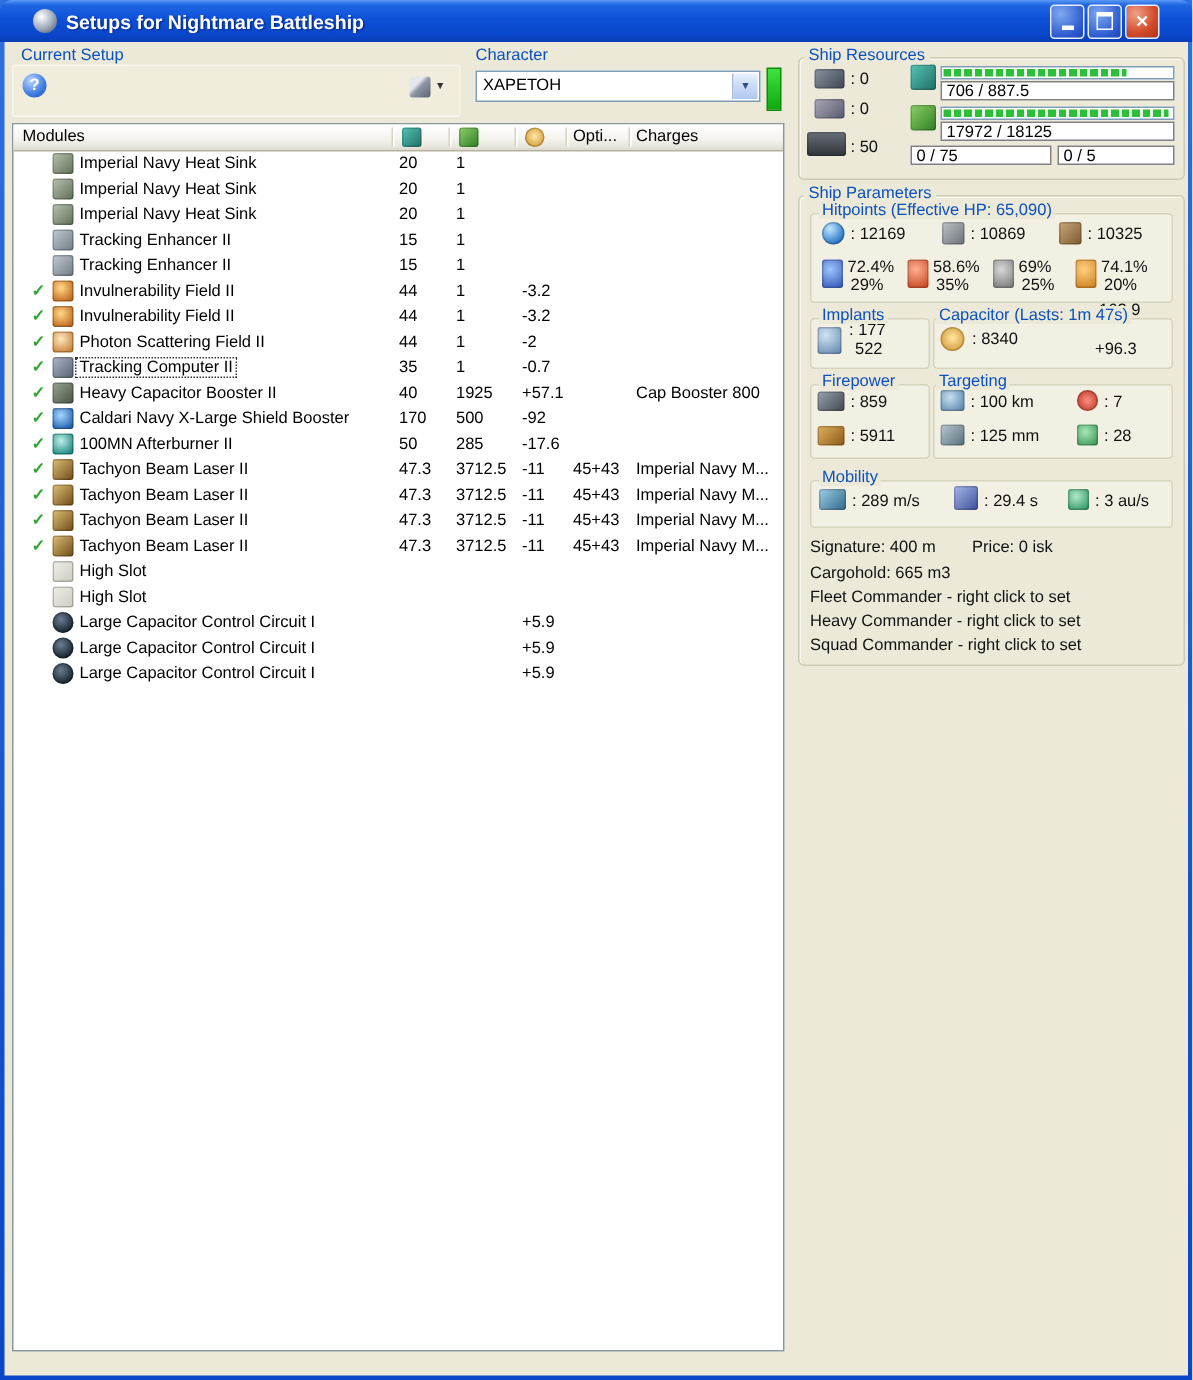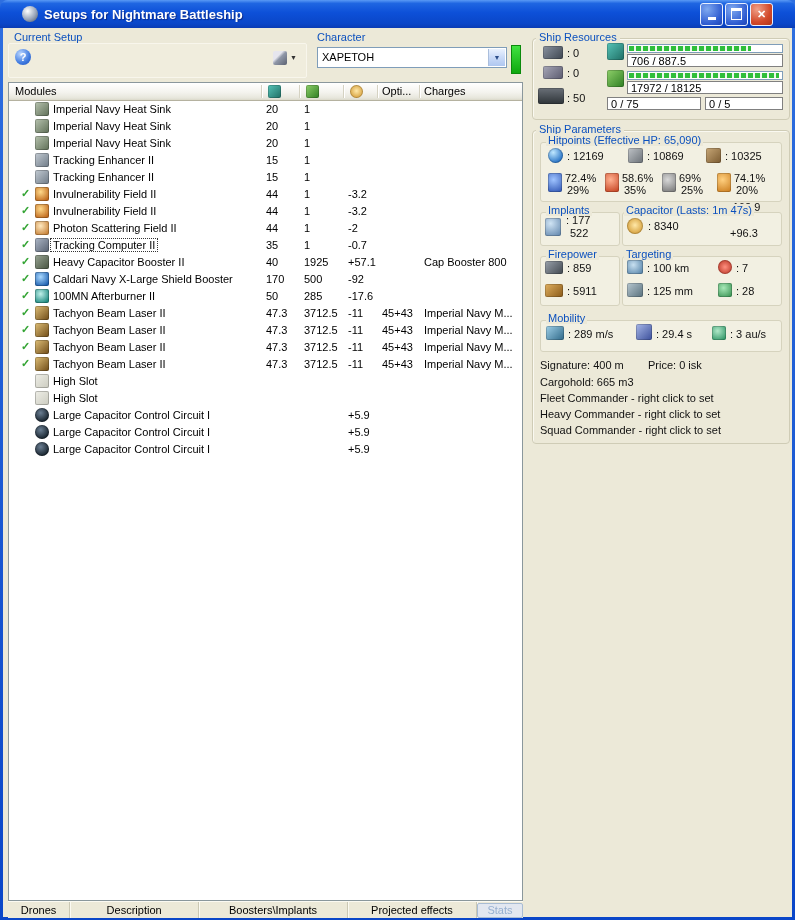--- a/index.html
+++ b/index.html
@@ -453,30 +453,13 @@
   <span class="ico ic-warp" style="left:712px;top:326px;width:14px;height:14px"></span>
   <span class="val" style="left:730px;top:328px">: 3 au/s</span>
 
   <span class="val" style="left:540px;top:359px">Signature: 400 m</span>
   <span class="val" style="left:648px;top:359px">Price: 0 isk</span>
   <span class="val" style="left:540px;top:376px">Cargohold: 665 m3</span>
   <span class="val" style="left:540px;top:392px">Fleet Commander - right click to set</span>
   <span class="val" style="left:540px;top:408px">Heavy Commander - right click to set</span>
   <span class="val" style="left:540px;top:424px">Squad Commander - right click to set</span>
 
-  <div class="tabsbar">
-    <div class="tab" style="width:62px">
-        <span>Drones</span>
-      </div>
-    <div class="tab" style="width:130px">
-        <span>Description</span>
-      </div>
-    <div class="tab" style="width:150px">
-        <span>Boosters\Implants</span>
-      </div>
-    <div class="tab" style="width:130px">
-        <span>Projected effects</span>
-      </div>
-    <div class="stats-cell">
-        <span class="stats-box">Stats</span>
-      </div>
-  </div>
 </div>
 
 </body></html>

